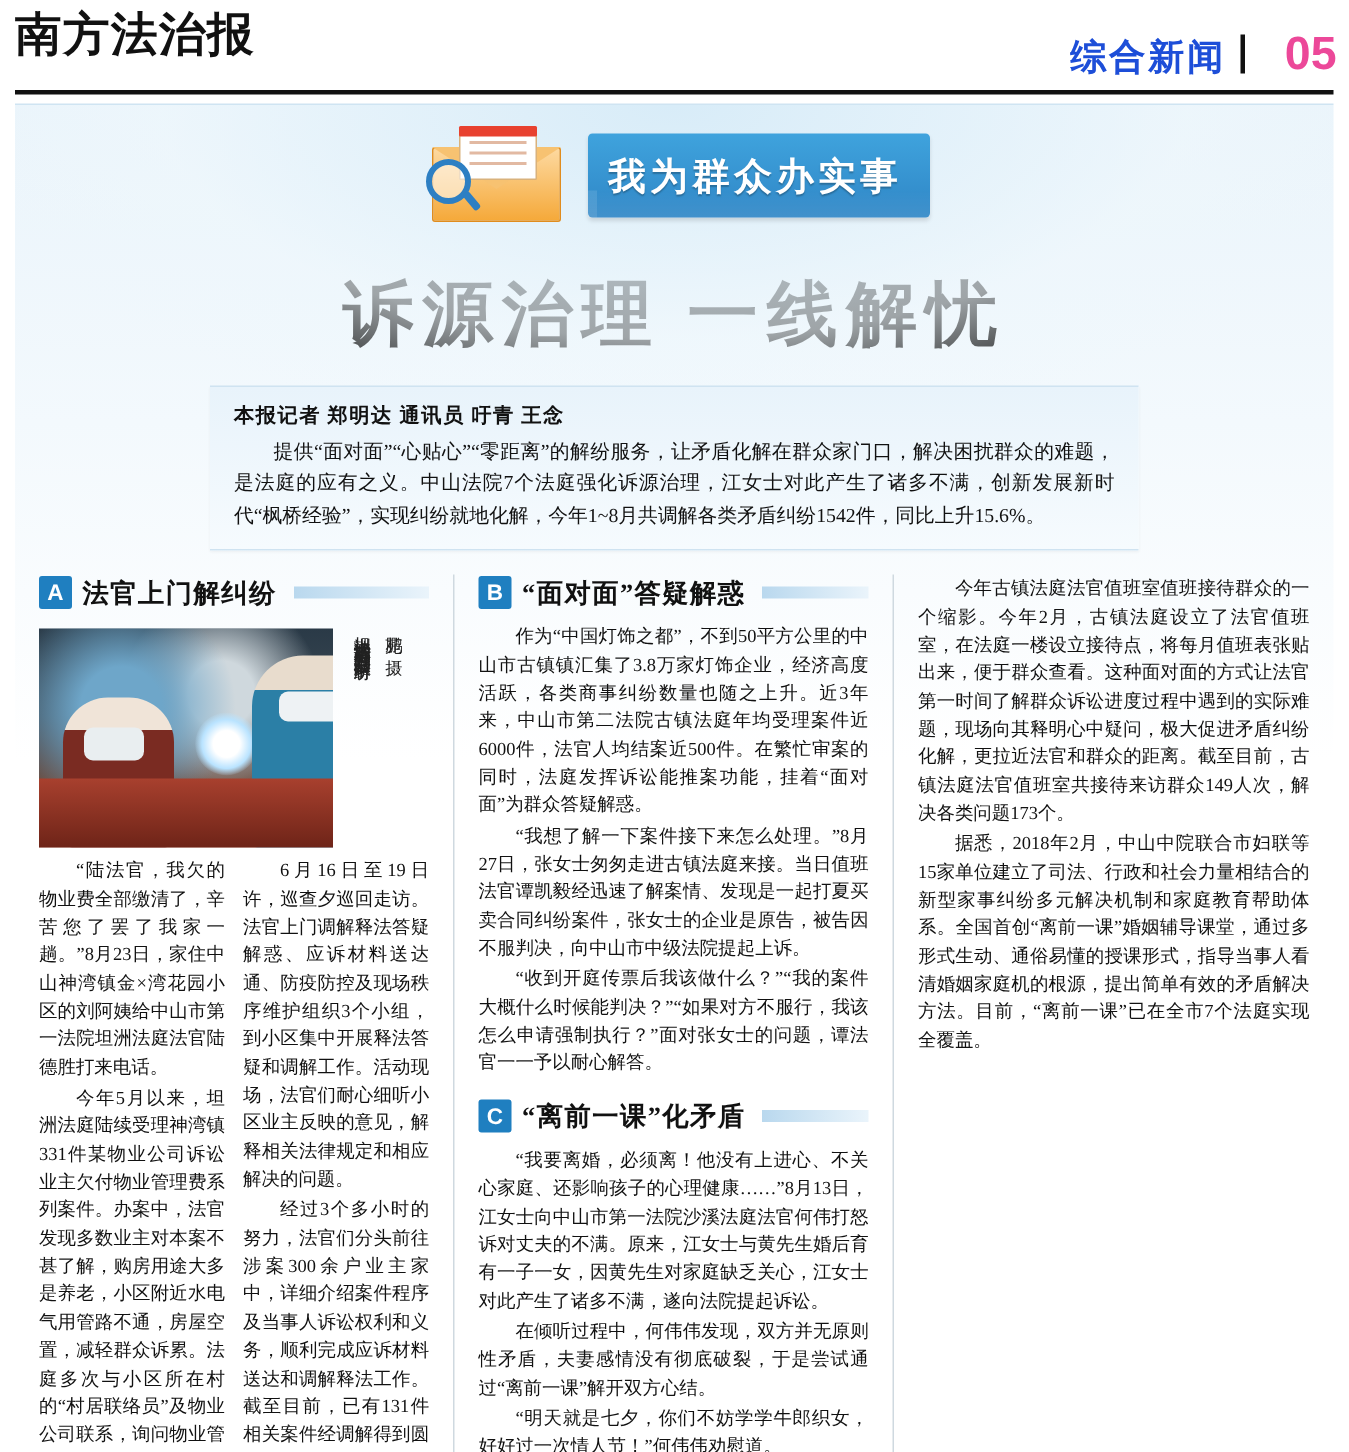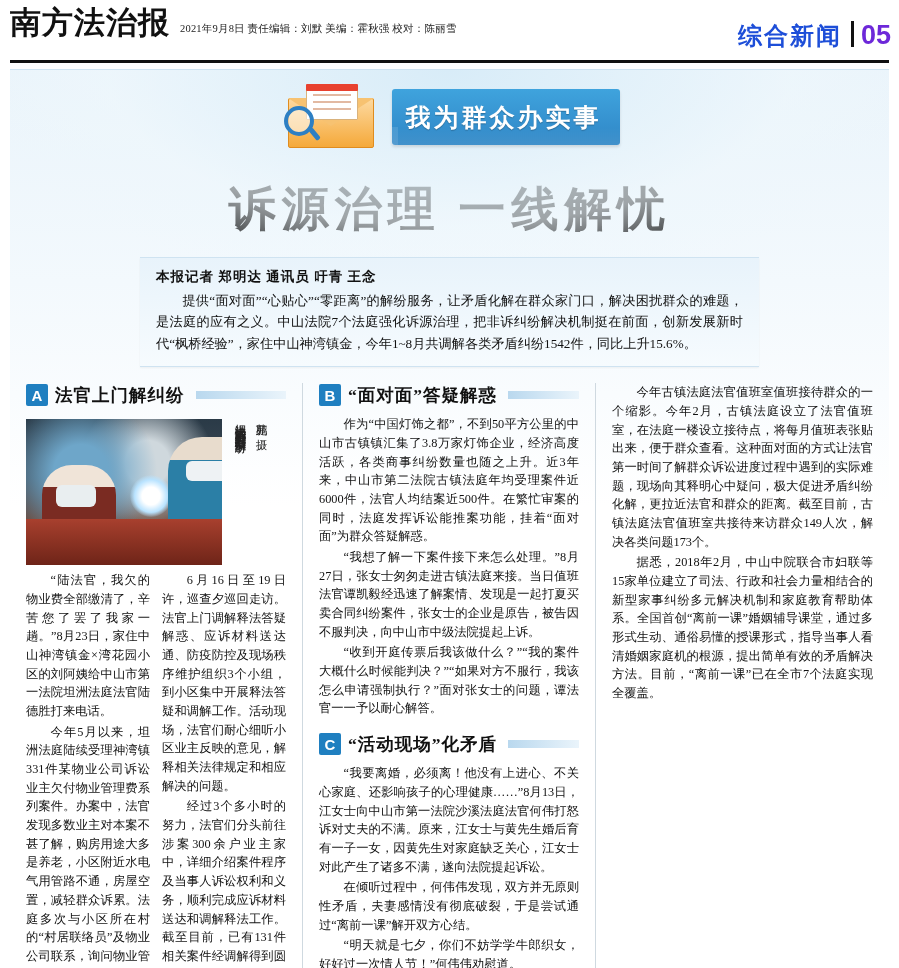--- a/index.html
+++ b/index.html
@@ -56,23 +56,24 @@
   .page-sep {
     display: inline-block;
     width: 3px; height: 26px;
     background: #111;
     margin: 0 7px 0 9px;
     position: relative;
     top: 3px;
   }
   .page-no {
     font-weight: bold;
-    font-size: 27px;
-    color: #6d28d9;
+    font-size: 31px;
+    color: #ec4899;
     font-family: "Liberation Sans", sans-serif;
+    margin-left: 20px;
   }
   .masthead-rule {
     height: 3px;
     background: #111;
     margin: 2px 10px 0 10px;
   }
 
   
   .page {
     position: relative;
@@ -348,21 +349,20 @@
     display: flex;
     gap: 12px;
   }
   .mini-cols > div { flex: 1 1 0; min-width: 0; }
 </style>
 </head>
 <body>
 
 <div class="masthead">
   <div class="paper-name">南方法治报</div>
-  <div class="masthead-meta">2021年9月8日  责任编辑：刘默   美编：霍秋强   校对：陈丽雪</div>
   <div class="masthead-right">
     <span class="section-name">综合新闻</span>
     <span class="page-sep"></span>
     <span class="page-no">05</span>
   </div>
 </div>
 <div class="masthead-rule"></div>
 
 <div class="page">
 
@@ -380,21 +380,21 @@
         <span class="banner-plate-text">我为群众办实事</span>
       </div>
     </div>
   </div>
 
   <div class="headline">诉源治理  一线解忧</div>
 
   <div class="lead-wrap">
     <div class="lead-box">
       <div class="lead-byline">本报记者 郑明达 通讯员 吁青 王念</div>
-      <div class="lead-text">提供“面对面”“心贴心”“零距离”的解纷服务，让矛盾化解在群众家门口，解决困扰群众的难题，是法庭的应有之义。中山法院7个法庭强化诉源治理，把非诉纠纷解决机制挺在前面，创新发展新时代“枫桥经验”，家住中山神湾镇金，今年1~8月共调解各类矛盾纠纷1542件，同比上升15.6%。</div>
+      <div class="lead-text">提供“面对面”“心贴心”“零距离”的解纷服务，让矛盾化解在群众家门口，解决困扰群众的难题，是法庭的应有之义。中山法院7个法庭强化诉源治理，江女士对此产生了诸多不满，创新发展新时代“枫桥经验”，实现纠纷就地化解，今年1~8月共调解各类矛盾纠纷1542件，同比上升15.6%。</div>
     </div>
   </div>
 
   <div class="cols">
 
     <div class="col">
       <div class="sec-head">
         <div class="sec-letter">A</div>
         <div class="sec-title">法官上门解纠纷</div>
         <div class="sec-rule"></div>
@@ -438,21 +438,21 @@
         <div class="sec-rule"></div>
       </div>
       <div class="body-text">
         <p>作为“中国灯饰之都”，不到50平方公里的中山市古镇镇汇集了3.8万家灯饰企业，经济高度活跃，各类商事纠纷数量也随之上升。近3年来，中山市第二法院古镇法庭年均受理案件近6000件，法官人均结案近500件。在繁忙审案的同时，法庭发挥诉讼能推案功能，挂着“面对面”为群众答疑解惑。</p>
         <p>“我想了解一下案件接下来怎么处理。”8月27日，张女士匆匆走进古镇法庭来接。当日值班法官谭凯毅经迅速了解案情、发现是一起打夏买卖合同纠纷案件，张女士的企业是原告，被告因不服判决，向中山市中级法院提起上诉。</p>
         <p>“收到开庭传票后我该做什么？”“我的案件大概什么时候能判决？”“如果对方不服行，我该怎么申请强制执行？”面对张女士的问题，谭法官一一予以耐心解答。</p>
       </div>
 
       <div class="sec-head" style="margin-top:14px;">
         <div class="sec-letter">C</div>
-        <div class="sec-title">“活动现场”化矛盾</div>
+        <div class="sec-title">“离前一课”化矛盾</div>
         <div class="sec-rule"></div>
       </div>
       <div class="body-text">
         <p>“我要离婚，必须离！他没有上进心、不关心家庭、还影响孩子的心理健康……”8月13日，江女士向中山市第一法院沙溪法庭法官何伟打怒诉对丈夫的不满。原来，江女士与黄先生婚后育有一子一女，因黄先生对家庭缺乏关心，江女士对此产生了诸多不满，遂向法院提起诉讼。</p>
         <p>在倾听过程中，何伟伟发现，双方并无原则性矛盾，夫妻感情没有彻底破裂，于是尝试通过“离前一课”解开双方心结。</p>
         <p>“明天就是七夕，你们不妨学学牛郎织女，好好过一次情人节！”何伟伟劝慰道。</p>
 
       </div>
     </div>
 

